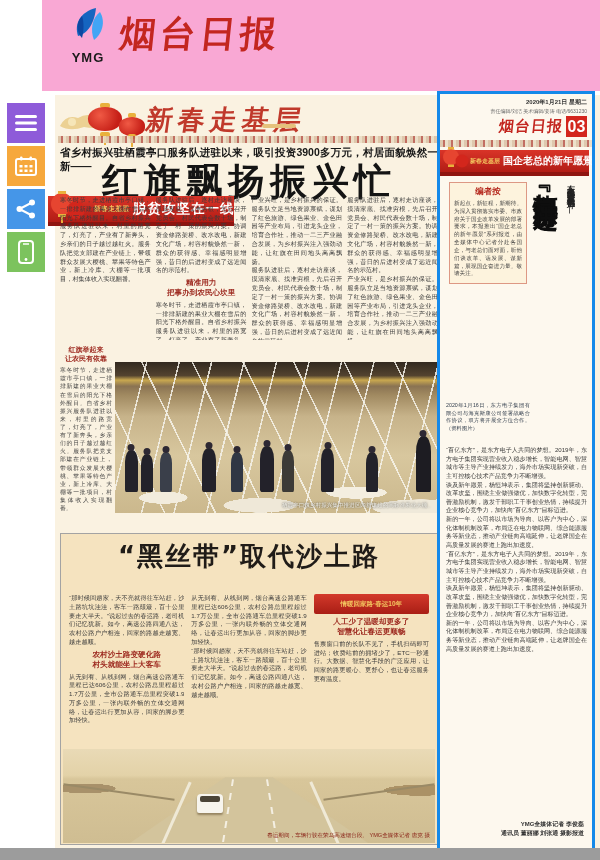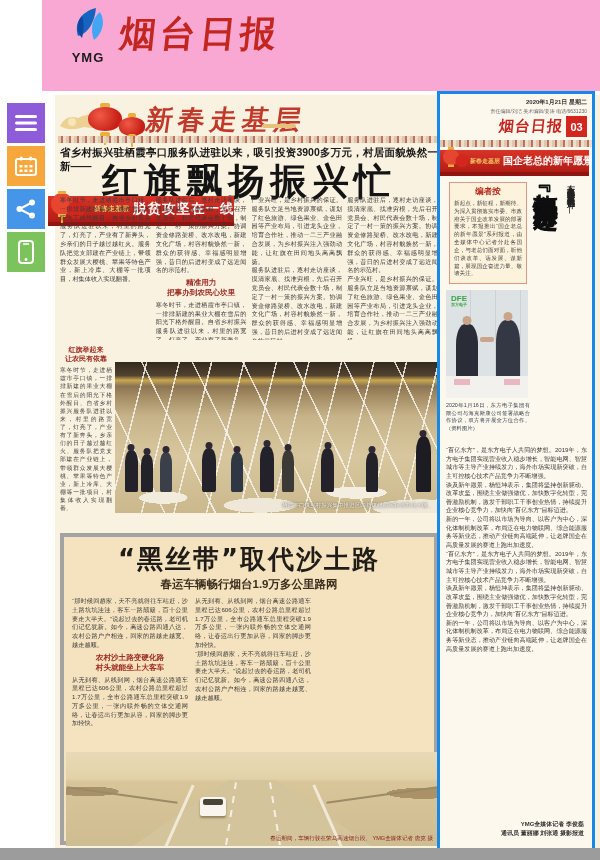--- a/index.html
+++ b/index.html
@@ -81,21 +81,21 @@
   .person::before{content:"";position:absolute;left:50%;top:-6px;transform:translateX(-50%);
      width:7px;height:7px;border-radius:50%;background:#2d2833;}
   .p1{left:3%;width:13px;height:42px;} .p2{left:8%;width:12px;height:38px;}
   .p3{left:14%;width:12px;height:40px;background:#3a3f4a;} .p4{left:27%;width:14px;height:44px;}
   .p5{left:36%;width:12px;height:40px;background:#303744;} .p6{left:45%;width:14px;height:46px;}
   .p7{left:52%;width:12px;height:42px;background:#3c3a36;} .p8{left:64%;width:13px;height:44px;}
   .p9{left:78%;width:12px;height:40px;} .p10{right:2%;width:15px;height:56px;background:#1d1c22;}
   .photo-cap-green{position:absolute;right:4px;bottom:3px;color:#f6f4ec;font-size:5.6px;text-shadow:0 0 2px rgba(0,0,0,.8);}
 
   
-  .roadbox{left:60px;top:533px;width:378px;height:312px;background:#f5e3bf;border:4px solid #a3a3a3;box-sizing:border-box;}
+  .roadbox{left:60px;top:533px;width:378px;height:312px;background:#f5e3bf;border:1px solid #a3a3a3;box-sizing:border-box;}
   .headline-road{position:absolute;left:0;top:5px;width:100%;text-align:center;font-size:26px;font-weight:bold;
      color:#201c18;letter-spacing:2px;font-family:"DejaVu Sans",sans-serif;}
   .subtitle-road{position:absolute;left:0;top:40px;width:100%;text-align:center;font-size:11.5px;font-weight:bold;color:#3a2d1c;}
   .cols-road{position:absolute;left:8px;top:60px;width:360px;height:154px;display:flex;gap:7px;}
   .cols-road .col{width:116px;overflow:hidden;}
   .badge-road{height:20px;background:linear-gradient(180deg,#d3392b,#a91e15);border-radius:2px;
      display:flex;align-items:center;justify-content:center;color:#f3c55f;font-weight:bold;font-size:6.5px;margin-bottom:3px;}
   .photo-road{position:absolute;left:2px;top:215px;width:372px;height:94px;overflow:hidden;
      background:linear-gradient(180deg,#e9dab6 0%,#e3d2a8 28%,#d8c69a 32%,#cfbd92 100%);}
   .road-surface{position:absolute;left:18%;top:30%;width:64%;height:70%;background:#d3c49c;
@@ -117,21 +117,21 @@
   .photo-cap-road{position:absolute;right:5px;bottom:3px;color:#8a2318;font-size:5.6px;}
 
   
   .rightbox{left:437px;top:91px;width:158px;height:760px;border:3px solid #1589e9;box-sizing:border-box;
      background:#fdf8ee;overflow:hidden;}
   .dateline{position:absolute;top:4px;right:5px;text-align:right;}
   .date-l1{font-size:6px;color:#333;font-weight:bold;}
   .date-l2{font-size:5px;color:#666;margin-top:1px;}
   .mast-row{position:absolute;top:22px;right:5px;display:flex;align-items:center;gap:3px;}
   .mast-small{font-family:"DejaVu Serif",serif;font-weight:bold;font-size:15px;color:#c3261f;transform:skew(-6deg);letter-spacing:1px;}
-  .pageno{width:21px;height:21px;background:#d3261e;color:#fff;font-weight:bold;font-size:11px;
+  .pageno{width:21px;height:21px;background:#d3261e;color:#fff;font-weight:bold;font-size:16px;
      display:flex;align-items:center;justify-content:center;}
   .chain-right{position:absolute;left:0;top:46px;width:100%;}
   .flag-right{position:absolute;left:0;top:56px;right:3px;height:22px;}
   .flag-right .flag-lanterns{left:2px;top:-4px;}
   .flag-right .flag-badge{font-size:6px;margin-left:30px;}
   .flag-right .flag-title{font-size:10px;margin-left:3px;}
   .notebox{position:absolute;left:9px;top:88px;width:78px;height:102px;background:#fdf3dd;
      border:1px solid #dd9884;box-sizing:border-box;padding:3px 4px;overflow:hidden;}
   .note-title{color:#b5281d;font-weight:bold;font-size:8.5px;text-align:center;margin-bottom:2px;}
   .vert-kicker{position:absolute;left:124px;top:84px;height:150px;writing-mode:vertical-rl;
@@ -294,34 +294,41 @@
     <div class="person p6"></div>
   <div class="person p7"></div>
     <div class="person p8"></div>
     <div class="person p9"></div>
   <div class="person p10"></div>
   <div class="photo-cap-green">栖霞亭口镇乡村振兴集中推进区内新建起的高标准果业大棚。</div>
 </div>
 
 <div class="abs roadbox">
   <div class="headline-road">“黑丝带”取代沙土路</div>
-  <div class="subtitle-road">春运车辆畅行烟台1.9万多公里路网</div>
   <div class="cols-road">
     <div class="col">
       <div class="t6">“那时候回趟家，天不亮就得往车站赶，沙土路坑坑洼洼，客车一路颠簸，百十公里要走大半天。”说起过去的春运路，老司机们记忆犹新。如今，高速公路四通八达，农村公路户户相连，回家的路越走越宽、越走越顺。</div>
       <div class="sub">
         <div>农村沙土路变硬化路</div>
           <div>村头就能坐上大客车</div>
       </div>
       <div class="t6">从无到有、从线到网，烟台高速公路通车里程已达606公里，农村公路总里程超过1.7万公里，全市公路通车总里程突破1.9万多公里，一张内联外畅的立体交通网络，让春运出行更加从容，回家的脚步更加轻快。</div>
     </div>
     <div class="col">
       <div class="t6">从无到有、从线到网，烟台高速公路通车里程已达606公里，农村公路总里程超过1.7万公里，全市公路通车总里程突破1.9万多公里，一张内联外畅的立体交通网络，让春运出行更加从容，回家的脚步更加轻快。</div>
       <div class="t6">“那时候回趟家，天不亮就得往车站赶，沙土路坑坑洼洼，客车一路颠簸，百十公里要走大半天。”说起过去的春运路，老司机们记忆犹新。如今，高速公路四通八达，农村公路户户相连，回家的路越走越宽、越走越顺。</div>
     </div>
+    <div class="col">
+      <div class="badge-road">情暖回家路·春运10年</div>
+      <div class="sub">
+        <div>人工少了温暖却更多了</div>
+          <div>智慧化让春运更顺畅</div>
+      </div>
+      <div class="t6">售票窗口前的长队不见了，手机扫码即可进站；收费站前的拥堵少了，ETC一秒通行。大数据、智慧化手段的广泛应用，让回家的路更暖心、更舒心，也让春运服务更有温度。</div>
+    </div>
   </div>
   <div class="photo-road">
     <div class="shrub"></div>
     <div class="road-surface"></div>
     <div class="edge edge-l"></div>
       <div class="edge edge-r"></div>
     <div class="lane lane-l"></div>
       <div class="lane lane-r"></div>
     <div class="rail rail-l"></div>
       <div class="rail rail-r"></div>
@@ -353,30 +360,20 @@
   </div>
 
   <div class="notebox">
     <div class="note-title">编者按</div>
     <div class="t6s" style="font-size:5.6px;">新起点，新征程，新期待。为深入贯彻落实市委、市政府关于国企改革发展的部署要求，本报推出“国企老总的新年愿景”系列报道，由全媒体中心记者分赴各国企，与老总们面对面，听他们谈改革、话发展、谋新篇，展现国企奋进力量。敬请关注。</div>
   </div>
 
   <div class="vert-kicker">东方电子集团董事长杨恒坤——</div>
   <div class="vert-headline">加快向『百亿东方』目标迈进</div>
 
-  <div class="photo-hand">
-    <div class="dfe-logo">
-      <span>DFE</span>
-      <div class="dfe-sub">东方电子</div>
-    </div>
-    <div class="fig fig-l"></div>
-    <div class="fig fig-r"></div>
-    <div class="handshake"></div>
-    <div class="table"></div>
-  </div>
   <div class="photo-cap-right">2020年1月16日，东方电子集团有限公司与海克斯康公司签署战略合作协议，双方将开展全方位合作。（资料图片）</div>
 
   <div class="rbody">
     <div class="t6">“百亿东方”，是东方电子人共同的梦想。2019年，东方电子集团实现营业收入稳步增长，智能电网、智慧城市等主导产业持续发力，海外市场实现新突破，自主可控核心技术产品竞争力不断增强。</div>
     <div class="t6">谈及新年愿景，杨恒坤表示，集团将坚持创新驱动、改革攻坚，围绕主业做强做优，加快数字化转型，完善激励机制，激发干部职工干事创业热情，持续提升企业核心竞争力，加快向“百亿东方”目标迈进。</div>
     <div class="t6">新的一年，公司将以市场为导向、以客户为中心，深化体制机制改革，布局泛在电力物联网、综合能源服务等新业态，推动产业链向高端延伸，让老牌国企在高质量发展的赛道上跑出加速度。</div>
     <div class="t6">“百亿东方”，是东方电子人共同的梦想。2019年，东方电子集团实现营业收入稳步增长，智能电网、智慧城市等主导产业持续发力，海外市场实现新突破，自主可控核心技术产品竞争力不断增强。</div>
     <div class="t6">谈及新年愿景，杨恒坤表示，集团将坚持创新驱动、改革攻坚，围绕主业做强做优，加快数字化转型，完善激励机制，激发干部职工干事创业热情，持续提升企业核心竞争力，加快向“百亿东方”目标迈进。</div>
     <div class="t6">新的一年，公司将以市场为导向、以客户为中心，深化体制机制改革，布局泛在电力物联网、综合能源服务等新业态，推动产业链向高端延伸，让老牌国企在高质量发展的赛道上跑出加速度。</div>
   </div>

